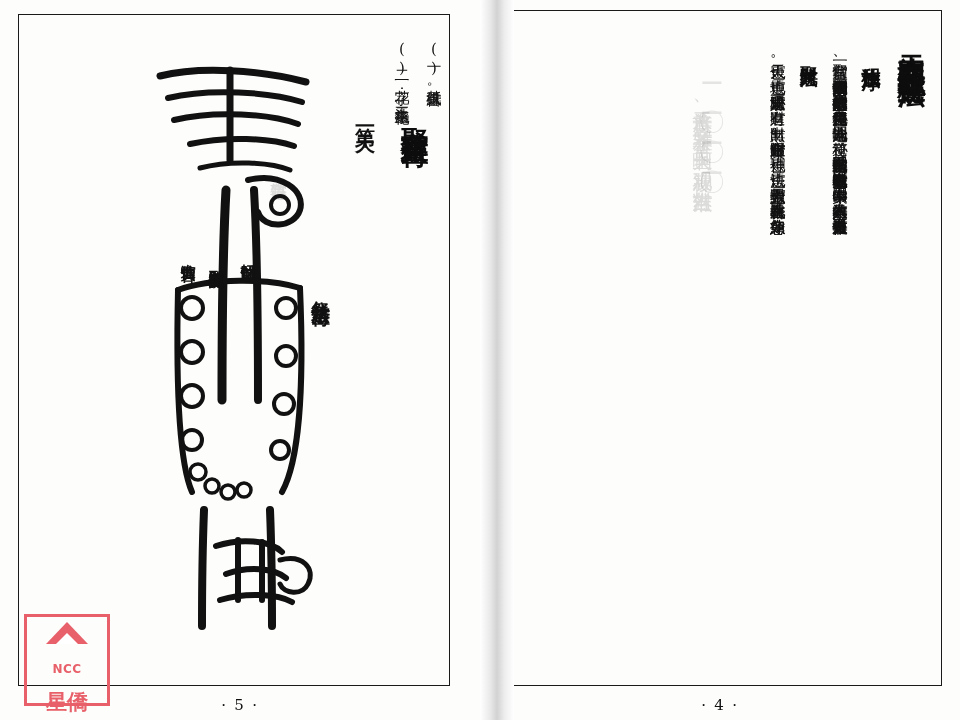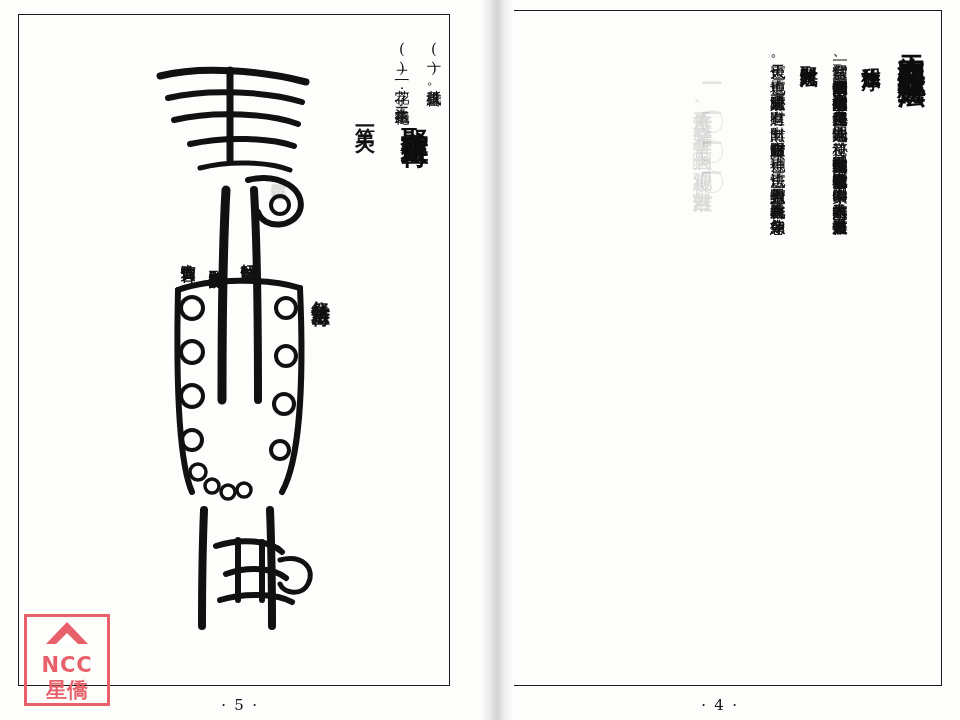--- a/index.html
+++ b/index.html
@@ -172,25 +172,25 @@
   }
   .stamp .tri:after{
     content:"";position:absolute;left:-11px;top:11px;
     width:0;height:0;
     border-left:11px solid transparent;
     border-right:11px solid transparent;
     border-bottom:11px solid #ffffff;
   }
   .stamp .ncc{
     font-family:"DejaVu Sans","Liberation Sans",sans-serif;
-    font-weight:bold;font-size:21px;letter-spacing:0.04em;
-    margin-top:9px;
+    font-weight:bold;font-size:12px;letter-spacing:0.04em;
+    margin-top:18px;
   }
   .stamp .cn{
-    font-size:21px;font-weight:bold;line-height:1.0;margin-top:2px;
+    font-size:21px;font-weight:bold;line-height:1.0;margin-top:15px;
     display:flex;gap:2px;
   }
 </style>
 </head>
 <body>
 
 <div class="book">
 
   <div class="page left">
     <div class="frame">

